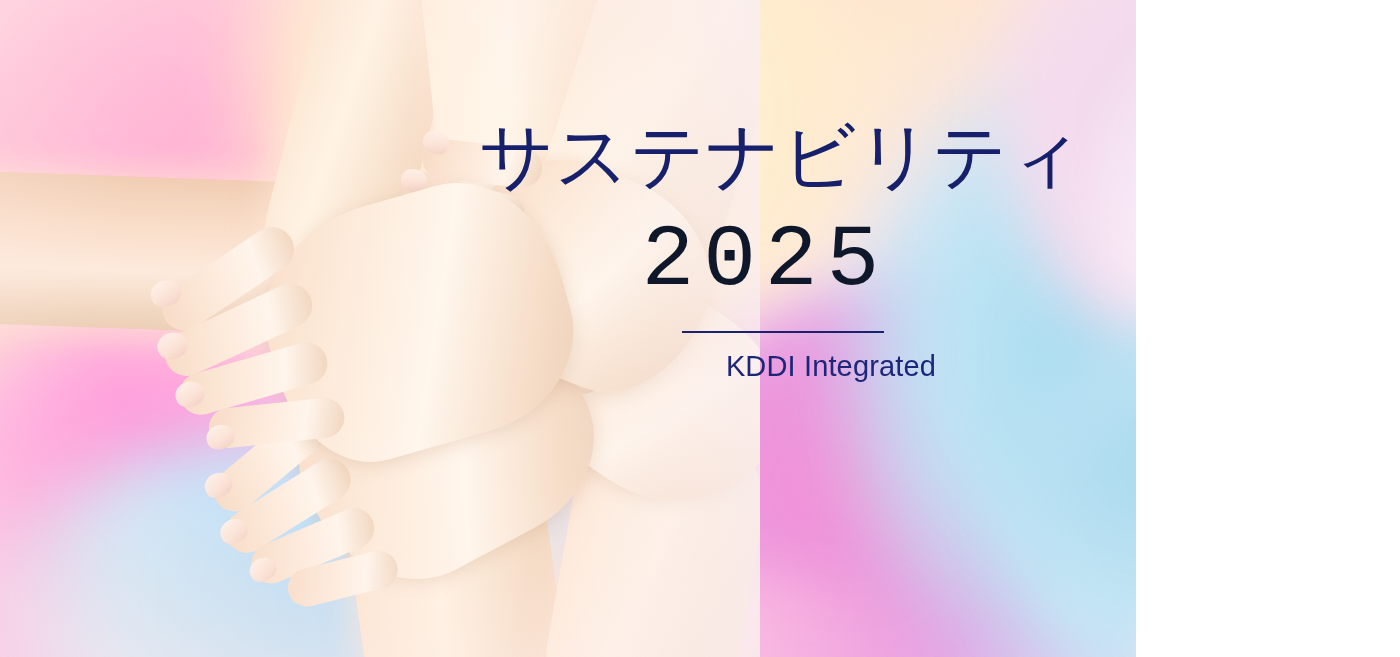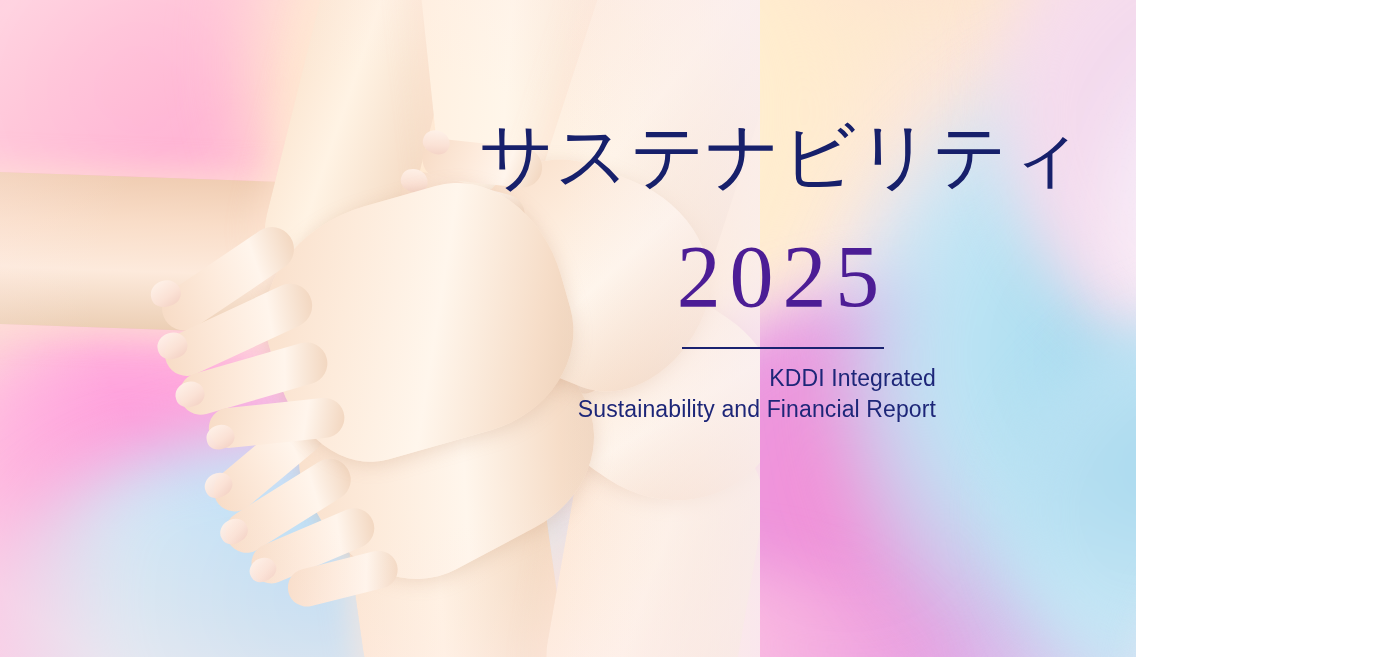--- a/index.html
+++ b/index.html
@@ -247,46 +247,46 @@
     font-weight: 400;
     font-size: 73px;
     line-height: 1.20;
     letter-spacing: 0.012em;
     color: #17206b;
     white-space: nowrap;
   }
   #title-jp-line2 { padding-right: 62px; }
 
   #year {
-    margin-top: 32px;
+    margin-top: 16px;
     padding-right: 196px;
-    font-family: Liberation Serif, serif;
+    font-family: Liberation Mono, monospace;
     font-weight: 400;
     font-size: 88px;
     line-height: 1.02;
     letter-spacing: 0.10em;
-    color: #4c1d95;
+    color: #0f172a;
   }
 
   #title-rule {
     margin: 26px 0 0 auto;
     margin-right: 200px;
     width: 202px;
     height: 2px;
     background: #1a2270;
   }
 
   #subtitle {
     margin-top: 14px;
     padding-right: 148px;
   }
   .sub-line {
     font-family: "Liberation Sans", "DejaVu Sans", sans-serif;
     font-weight: 400;
-    font-size: 23px;
+    font-size: 29px;
     line-height: 1.33;
     letter-spacing: 0.005em;
     color: #1d2678;
     white-space: nowrap;
   }
 </style>
 </head>
 <body>
 
 <div id="banner">
@@ -360,18 +360,17 @@
 
     <div class="jp-line" id="title-jp-line1">サステナビリティ</div>
 
 
     <div id="year">2025</div>
 
     <div id="title-rule"></div>
 
     <div id="subtitle">
       <div class="sub-line">KDDI Integrated</div>
-      <div class="sub-line">Sustainability and Financial Report</div>
     </div>
 
   </div>
 
 </div>
 
 </body></html>

